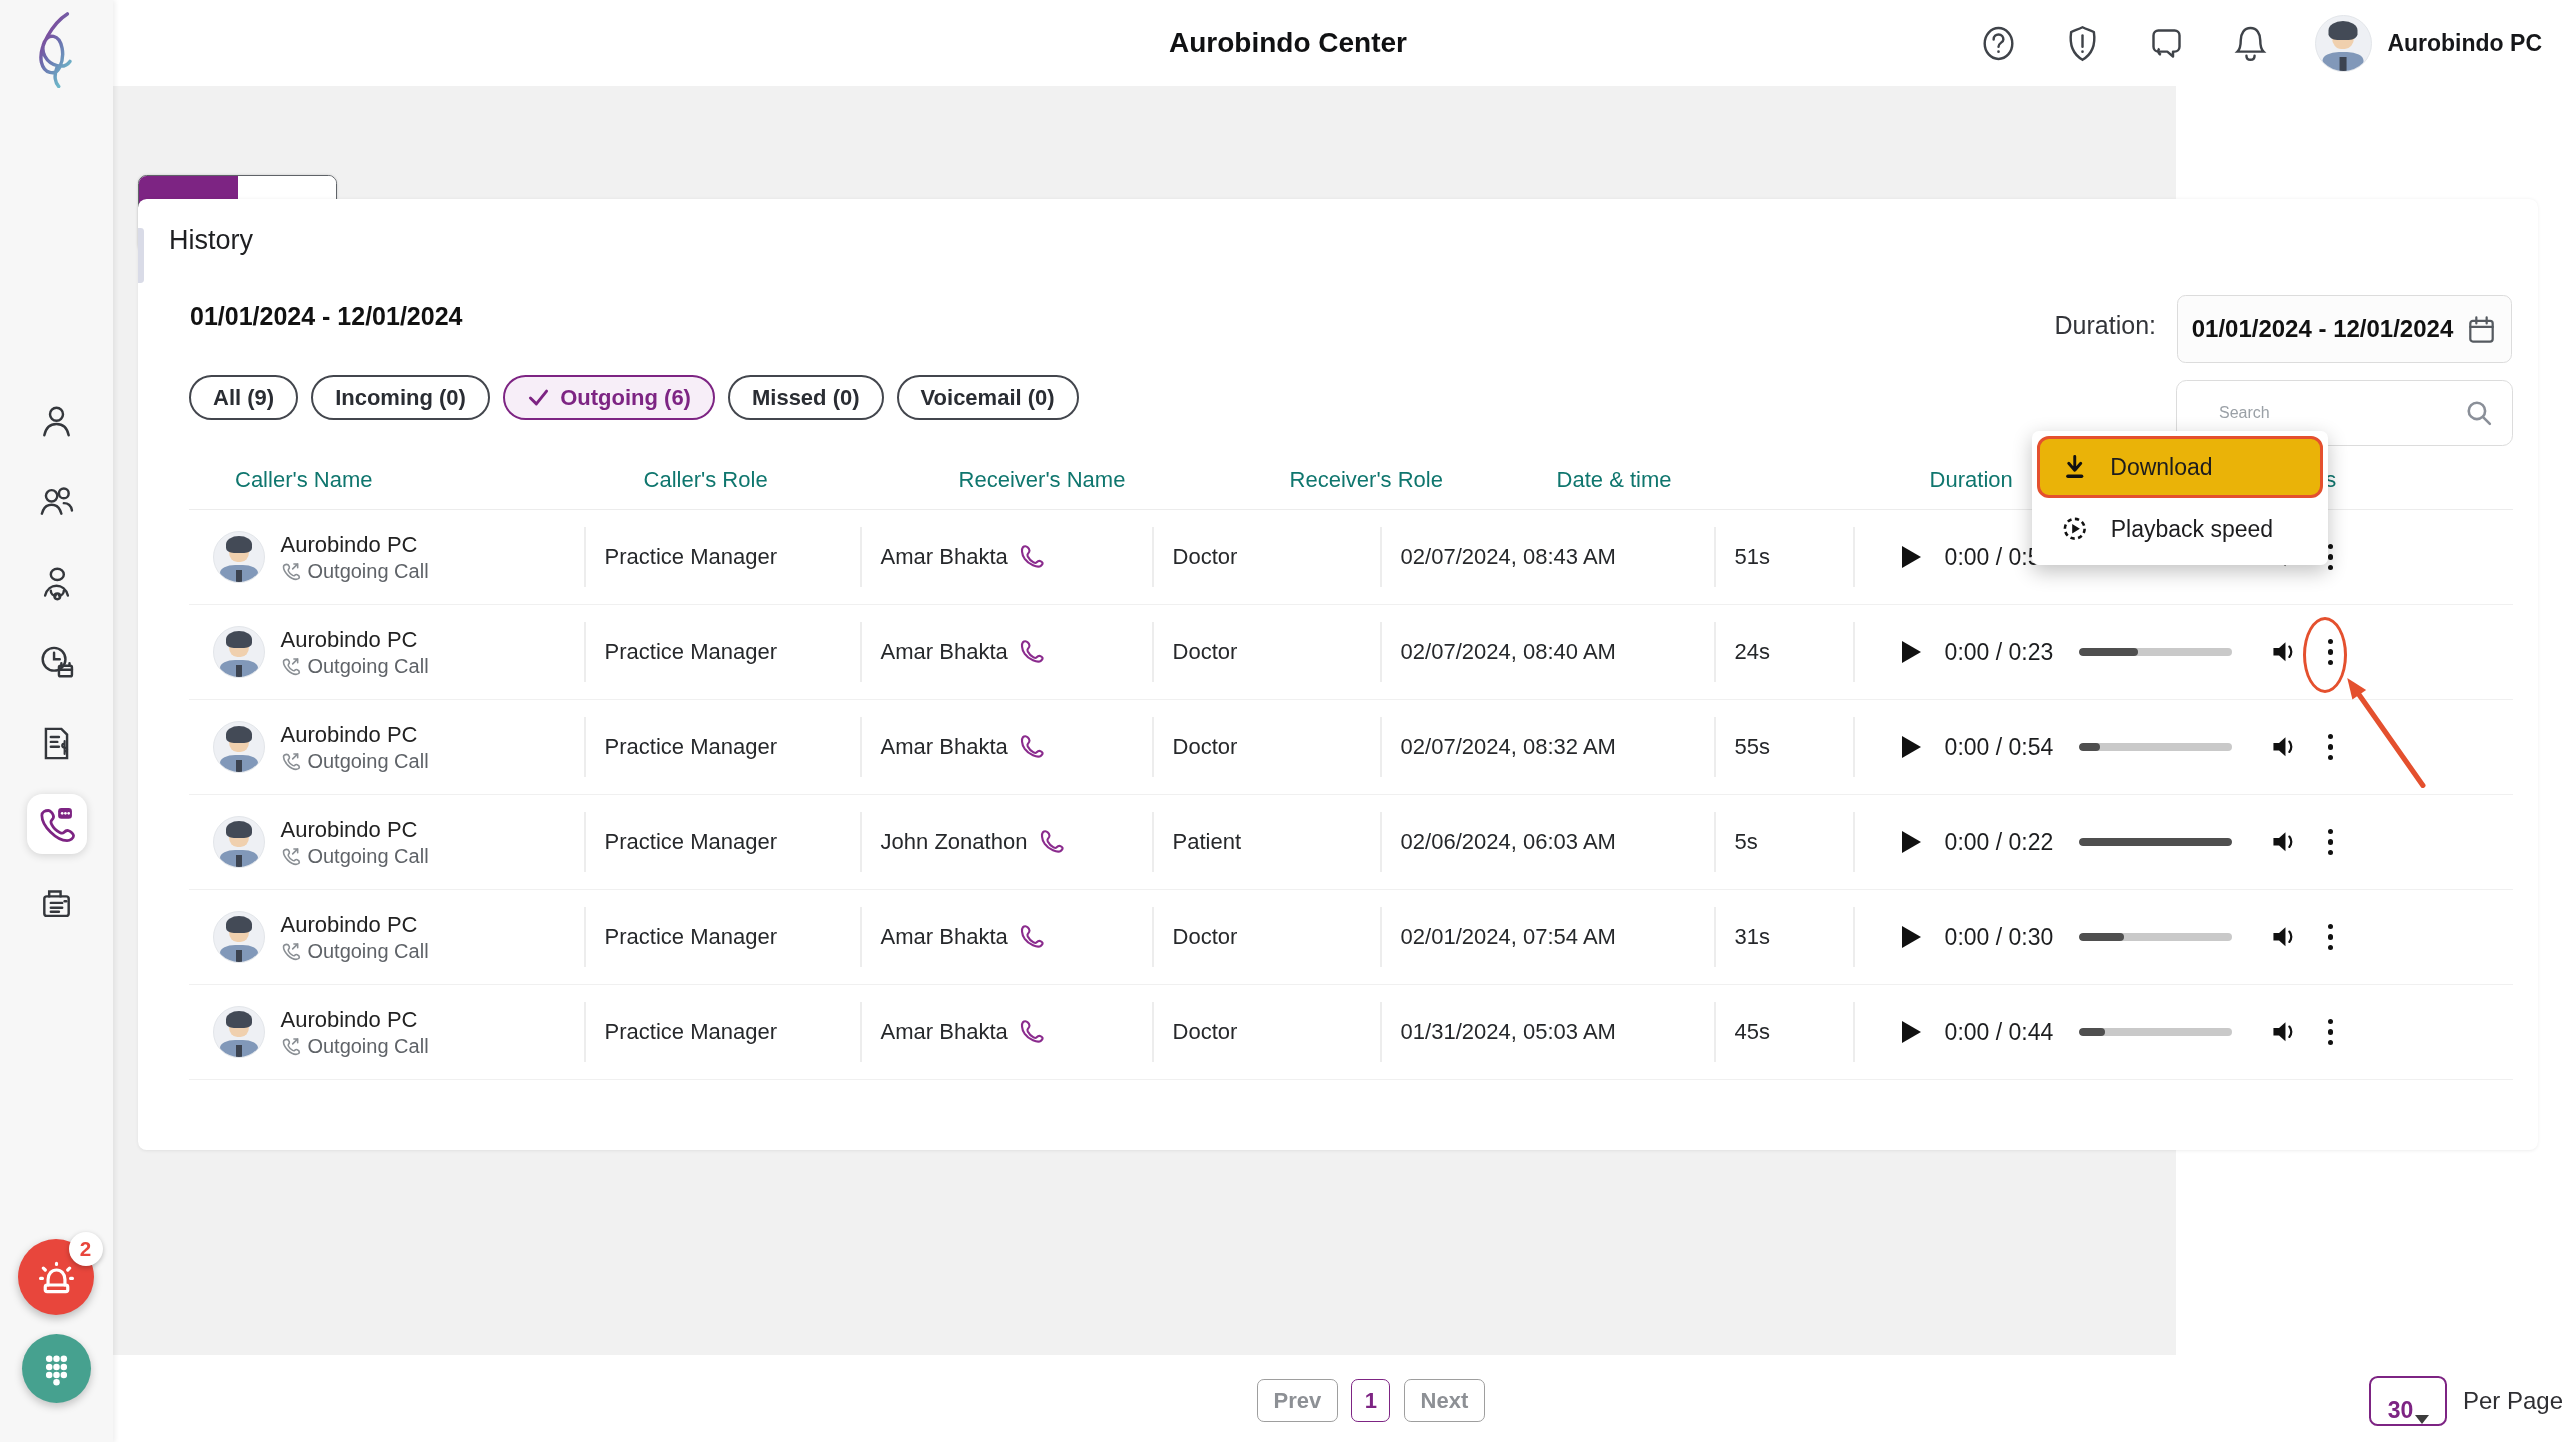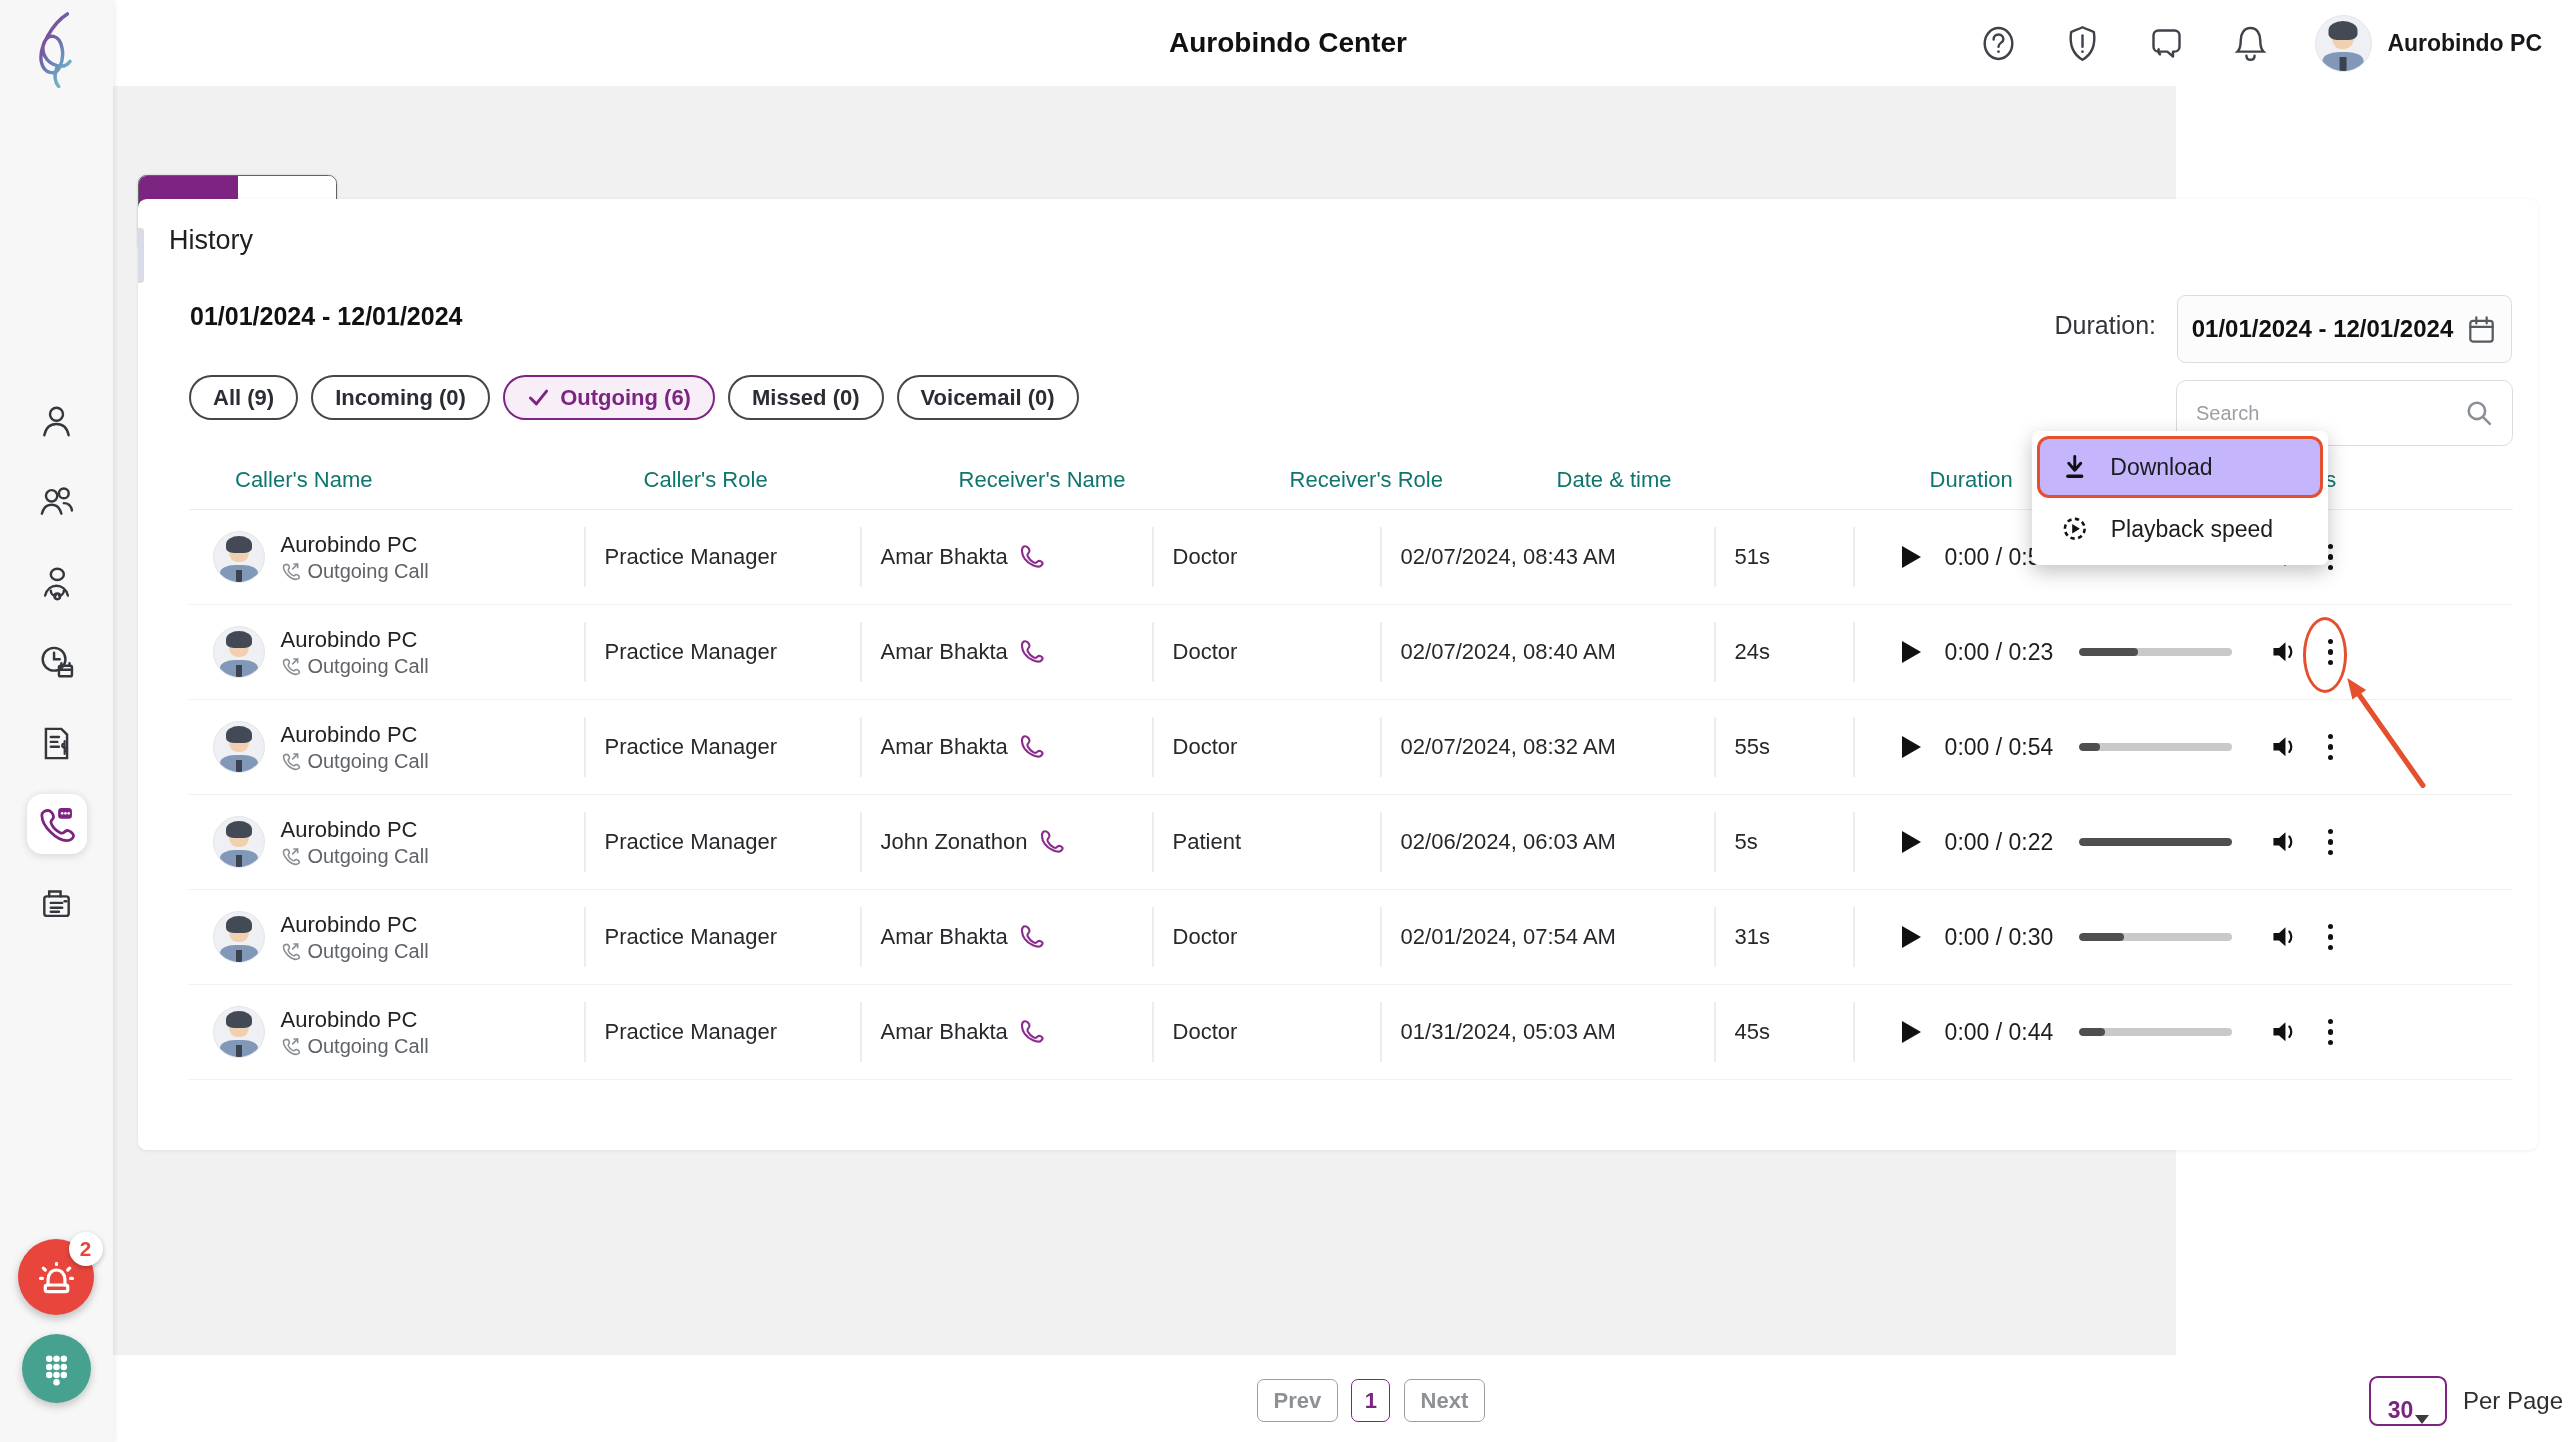--- a/index.html
+++ b/index.html
@@ -67,21 +67,21 @@
 
   .duration-label{position:absolute;right:382px;top:112px;font-size:25px;color:#33353a;}
   .duration-input{position:absolute;left:2039px;top:96px;width:335px;height:68px;box-sizing:border-box;
                   border:1.7px solid #dcdcdc;border-radius:8.6px;background:#fcfcfc;display:flex;align-items:center;
                   justify-content:space-between;padding:0 13.7px;cursor:pointer;}
   .duration-input span{font-size:24px;font-weight:700;color:#111;}
   .duration-input svg{width:31px;height:31px;}
 
   .search-box{position:absolute;left:2038px;top:181px;width:337px;height:66px;box-sizing:border-box;
               border:1.7px solid #dcdcdc;border-radius:10.3px;background:#fff;display:flex;align-items:center;padding:0 17px;}
-  .search-box input{flex:1;border:none;outline:none;font-size:20px;color:#333;background:transparent;font-family:inherit;min-width:0;}
+  .search-box input{flex:1;border:none;outline:none;font-size:16px;color:#333;background:transparent;font-family:inherit;min-width:0;margin-left:23px;}
   .search-box input::placeholder{color:#9aa0a6;}
   .search-box svg{width:31px;height:31px;flex:none;}
 
   .chips{position:absolute;left:51px;top:176px;display:flex;gap:13px;}
   .chip{height:45px;padding:0 22px;border:2.1px solid #43464d;border-radius:23px;background:#fff;
         font-size:22px;font-weight:700;color:#2a2d33;display:flex;align-items:center;gap:10.3px;cursor:pointer;font-family:inherit;}
   .chip .check{display:none;width:23px;height:23px;}
   .chip.active{border-color:#7d2483;background:#f7eef8;color:#7d2483;}
   .chip.active .check{display:block;}
 
@@ -122,21 +122,21 @@
   .pp-select span.val{font-size:23px;font-weight:700;color:#7d2483;}
   .tri{width:0;height:0;border-left:7.7px solid transparent;border-right:7.7px solid transparent;border-top:9.4px solid #3c3c3c;}
   .pp-label{font-size:24px;color:#2f2f33;}
 
   
   .menu{position:absolute;left:2032px;top:431px;width:296px;background:#fff;border-radius:6.9px;
         box-shadow:0 6.9px 20.6px rgba(0,0,0,.24);z-index:20;padding:5.2px 5.2px;box-sizing:border-box;}
   .menu-item{height:62px;display:flex;align-items:center;gap:22px;padding-left:24px;font-size:23px;color:#1c1c1e;
              border-radius:12px;cursor:pointer;box-sizing:border-box;}
   .menu-item svg{width:27.5px;height:27.5px;flex:none;}
-  .menu-item.highlight{background:#c4b5fd;border:3.4px solid #e4502e;padding-left:20.6px;}
+  .menu-item.highlight{background:#eab308;border:3.4px solid #e4502e;padding-left:20.6px;}
 
   
   .annot-ellipse{position:absolute;left:2303px;top:617px;width:38px;height:70px;border:3.4px solid #e4502e;
                  border-radius:50%;z-index:30;pointer-events:none;}
   .annot-arrow{position:absolute;left:2318px;top:665px;width:129px;height:129px;z-index:30;pointer-events:none;}
 </style>
 </head>
 <body>
 
 <div id="app">

